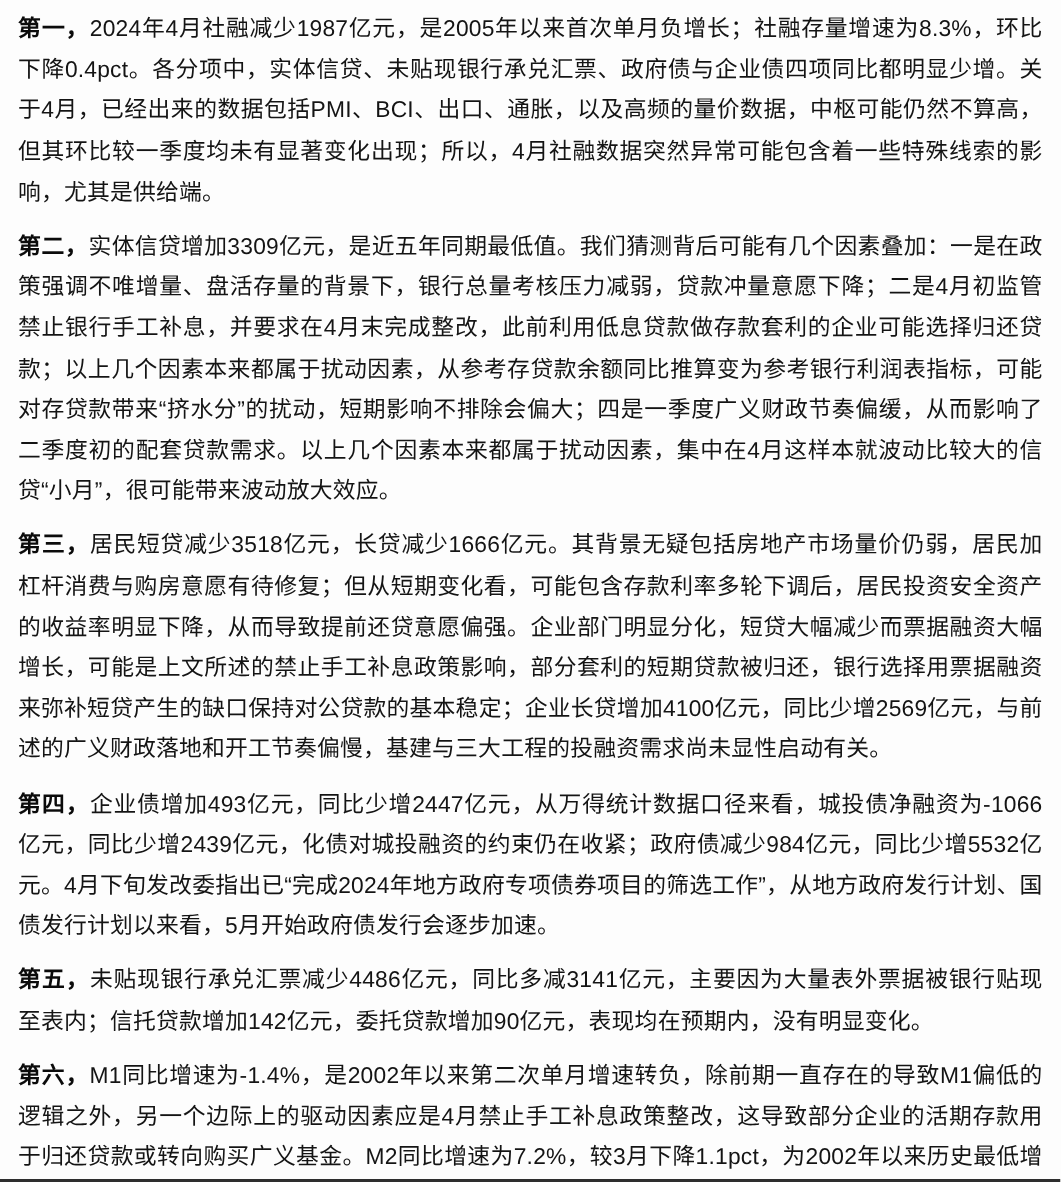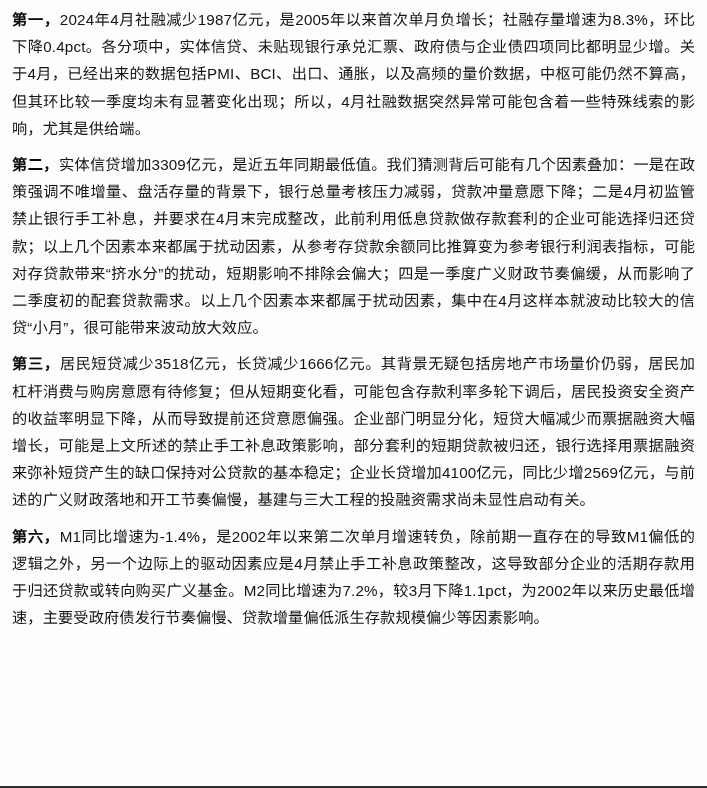--- a/index.html
+++ b/index.html
@@ -57,18 +57,20 @@
 
 <div class="page">
   <div class="doc-body">
 
     <p class="para"><span class="lead">第一，</span><span class="rest">2024年4月社融减少1987亿元，是2005年以来首次单月负增长；社融存量增速为8.3%，环比下降0.4pct。各分项中，实体信贷、未贴现银行承兑汇票、政府债与企业债四项同比都明显少增。关于4月，已经出来的数据包括PMI、BCI、出口、通胀，以及高频的量价数据，中枢可能仍然不算高，但其环比较一季度均未有显著变化出现；所以，4月社融数据突然异常可能包含着一些特殊线索的影响，尤其是供给端。</span></p>
 
     <p class="para"><span class="lead">第二，</span><span class="rest">实体信贷增加3309亿元，是近五年同期最低值。我们猜测背后可能有几个因素叠加：一是在政策强调不唯增量、盘活存量的背景下，银行总量考核压力减弱，贷款冲量意愿下降；二是4月初监管禁止银行手工补息，并要求在4月末完成整改，此前利用低息贷款做存款套利的企业可能选择归还贷款；以上几个因素本来都属于扰动因素，从参考存贷款余额同比推算变为参考银行利润表指标，可能对存贷款带来“挤水分”的扰动，短期影响不排除会偏大；四是一季度广义财政节奏偏缓，从而影响了二季度初的配套贷款需求。以上几个因素本来都属于扰动因素，集中在4月这样本就波动比较大的信贷“小月”，很可能带来波动放大效应。</span></p>
 
     <p class="para"><span class="lead">第三，</span><span class="rest">居民短贷减少3518亿元，长贷减少1666亿元。其背景无疑包括房地产市场量价仍弱，居民加杠杆消费与购房意愿有待修复；但从短期变化看，可能包含存款利率多轮下调后，居民投资安全资产的收益率明显下降，从而导致提前还贷意愿偏强。企业部门明显分化，短贷大幅减少而票据融资大幅增长，可能是上文所述的禁止手工补息政策影响，部分套利的短期贷款被归还，银行选择用票据融资来弥补短贷产生的缺口保持对公贷款的基本稳定；企业长贷增加4100亿元，同比少增2569亿元，与前述的广义财政落地和开工节奏偏慢，基建与三大工程的投融资需求尚未显性启动有关。</span></p>
 
+    <p class="para"><span class="lead">第四，</span><span class="rest">企业债增加493亿元，同比少增2447亿元，从万得统计数据口径来看，城投债净融资为-1066亿元，同比少增2439亿元，化债对城投融资的约束仍在收紧；政府债减少984亿元，同比少增5532亿元。4月下旬发改委指出已“完成2024年地方政府专项债券项目的筛选工作”，从地方政府发行计划、国债发行计划以来看，5月开始政府债发行会逐步加速。</span></p>
 
+    <p class="para"><span class="lead">第五，</span><span class="rest">未贴现银行承兑汇票减少4486亿元，同比多减3141亿元，主要因为大量表外票据被银行贴现至表内；信托贷款增加142亿元，委托贷款增加90亿元，表现均在预期内，没有明显变化。</span></p>
 
     <p class="para"><span class="lead">第六，</span><span class="rest">M1同比增速为-1.4%，是2002年以来第二次单月增速转负，除前期一直存在的导致M1偏低的逻辑之外，另一个边际上的驱动因素应是4月禁止手工补息政策整改，这导致部分企业的活期存款用于归还贷款或转向购买广义基金。M2同比增速为7.2%，较3月下降1.1pct，为2002年以来历史最低增速，主要受政府债发行节奏偏慢、贷款增量偏低派生存款规模偏少等因素影响。</span></p>
 
   </div>
 </div>
 
 </body></html>

